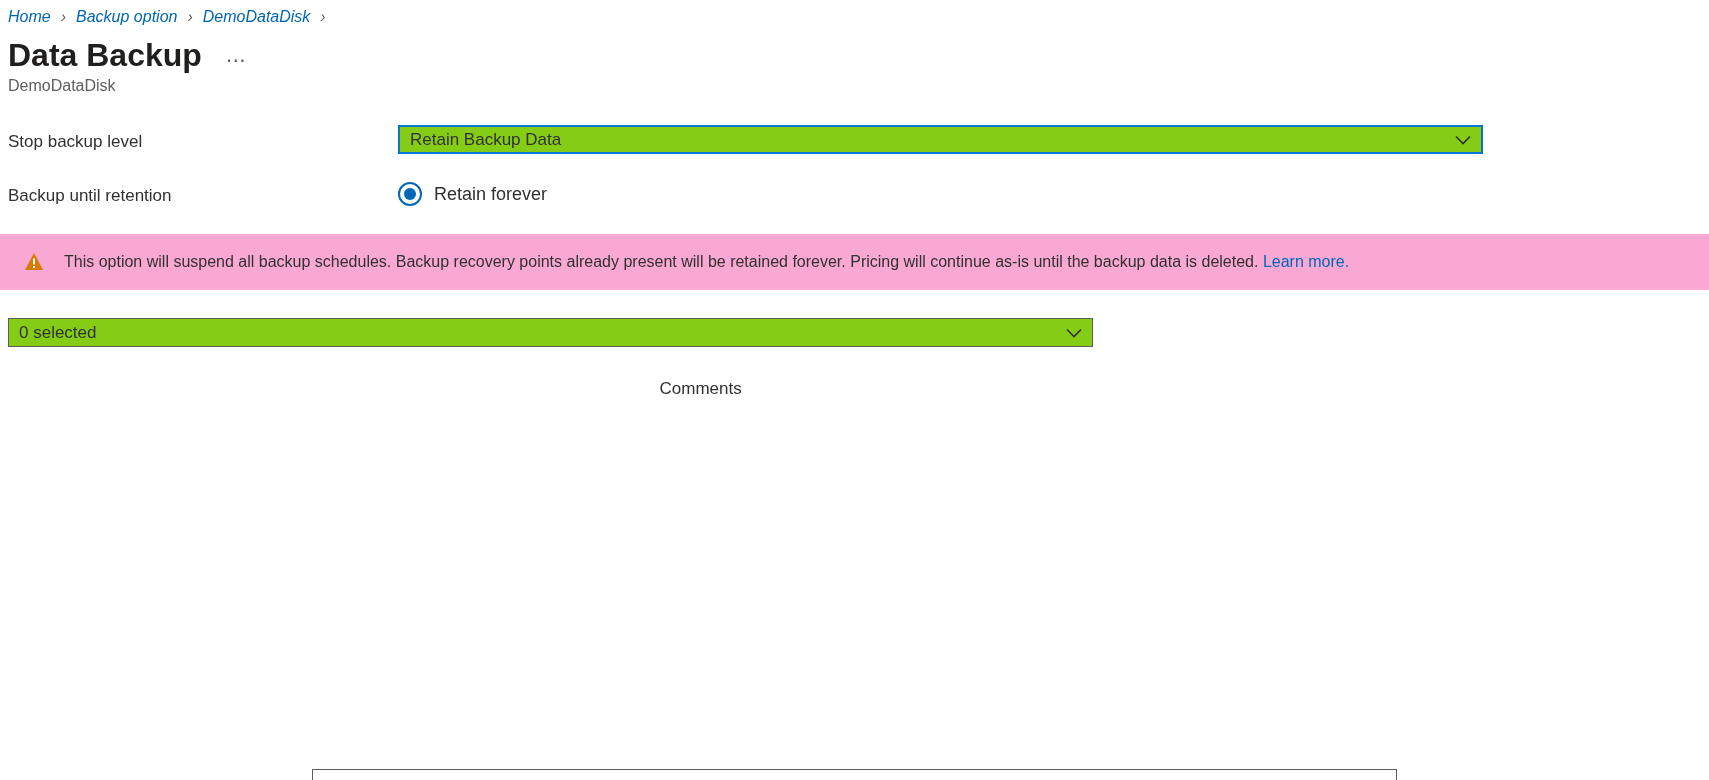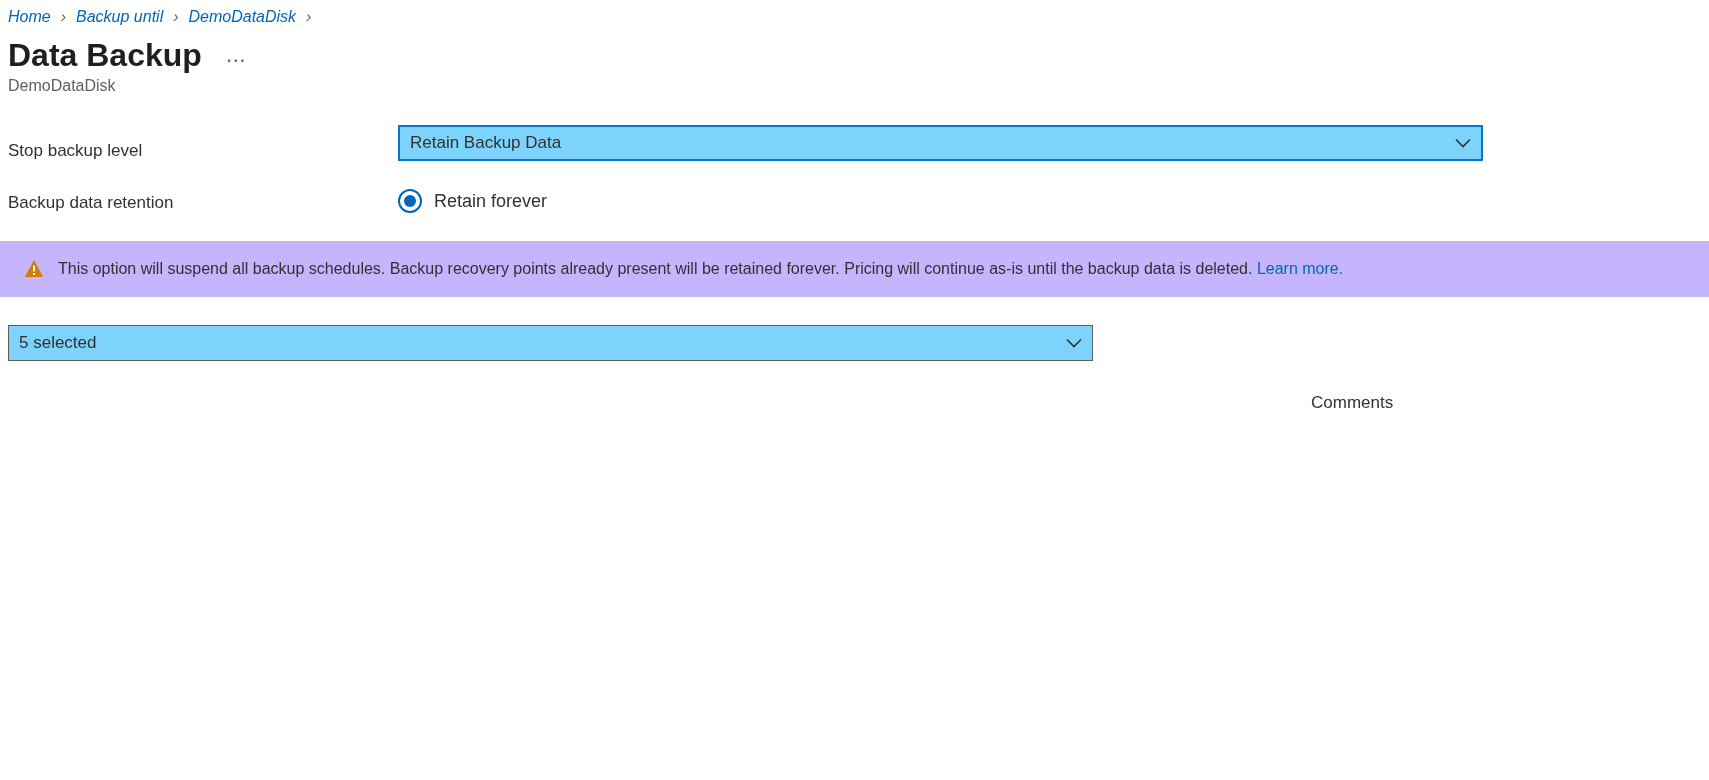--- a/index.html
+++ b/index.html
@@ -56,48 +56,48 @@
     padding: 4px 8px 0 8px;
     color: #605e5c;
     font-size: 16px;
   }
   
   .form {
     padding: 30px 8px 0 8px;
   }
   .form-row {
     display: flex;
-    align-items: flex-end;
+    align-items: center;
     margin-bottom: 28px;
   }
   .form-label {
     width: 390px;
     flex: 0 0 390px;
     font-size: 17px;
     color: #323130;
     padding-top: 4px;
   }
   .form-control {
     flex: 0 0 1085px;
     width: 1085px;
   }
 
   
   .dropdown {
     position: relative;
     box-sizing: border-box;
-    height: 36px;
+    height: 29px;
     border: 2px solid #0078d4;
     display: flex;
     align-items: center;
     padding: 0 36px 0 10px;
     font-size: 17px;
     color: #323130;
     cursor: pointer;
-    background: #7dd3fc;
+    background: #84cc16;
   }
   .dropdown.thin {
     border: 1px solid #605e5c;
   }
   .dropdown .chevron {
     position: absolute;
     right: 10px;
     top: 50%;
     transform: translateY(-50%);
     display: inline-flex;
@@ -135,24 +135,24 @@
   .radio-dot {
     width: 12px;
     height: 12px;
     border-radius: 50%;
     background: #0066b8;
   }
 
   
   .banner {
     margin-top: 10px;
-    background: #c4b5fd;
-    display: flex;
-    align-items: center;
-    gap: 14px;
+    background: #f9a8d4;
+    display: flex;
+    align-items: center;
+    gap: 20px;
     padding: 18px 24px;
     font-size: 16px;
     color: #323130;
   }
   .banner .warn-icon {
     flex: 0 0 auto;
     display: inline-flex;
   }
   .banner .warn-icon svg { width: 20px; height: 20px; }
   .banner a {
@@ -175,21 +175,21 @@
   .after-banner { padding-top: 28px; }
 </style>
 </head>
 <body>
 
 <div class="page">
 
   <nav class="breadcrumb">
     <a href="#">Home</a>
     <span class="sep">›</span>
-    <a href="#">Backup until</a>
+    <a href="#">Backup option</a>
     <span class="sep">›</span>
     <a href="#">DemoDataDisk</a>
     <span class="sep">›</span>
   </nav>
 
   <div class="title-row">
     <h1 class="page-title">Data Backup</h1>
     <span class="more-btn">⋯</span>
   </div>
   <div class="subtitle">DemoDataDisk</div>
@@ -204,21 +204,21 @@
           <span class="chevron">
             <svg viewBox="0 0 16 16">
                 <path d="M1 4.5 L8 11.5 L15 4.5" fill="none" stroke="#323130" stroke-width="1.6"></path>
               </svg>
           </span>
         </div>
       </div>
     </div>
 
     <div class="form-row">
-      <div class="form-label">Backup data retention</div>
+      <div class="form-label">Backup until retention</div>
       <div class="form-control">
         <div class="radio-group">
           <div class="radio-item">
             <span class="radio-outer checked">
                 <span class="radio-dot"></span>
               </span>
             <span>Retain forever</span>
           </div>
         </div>
       </div>
@@ -236,21 +236,21 @@
     <span>
       <span>This option will suspend all backup schedules. Backup recovery points already present will be retained forever. Pricing will continue as-is until the backup data is deleted. </span><a href="#">Learn more.</a>
     </span>
   </div>
 
   <div class="form after-banner">
 
     <div class="form-row">
       <div class="form-control">
         <div class="dropdown thin">
-          <span>5 selected</span>
+          <span>0 selected</span>
           <span class="chevron">
             <svg viewBox="0 0 16 16">
                 <path d="M1 4.5 L8 11.5 L15 4.5" fill="none" stroke="#323130" stroke-width="1.6"></path>
               </svg>
           </span>
         </div>
       </div>
     </div>
 
     <div class="form-row" style="margin-bottom:0;flex-direction:column;">

